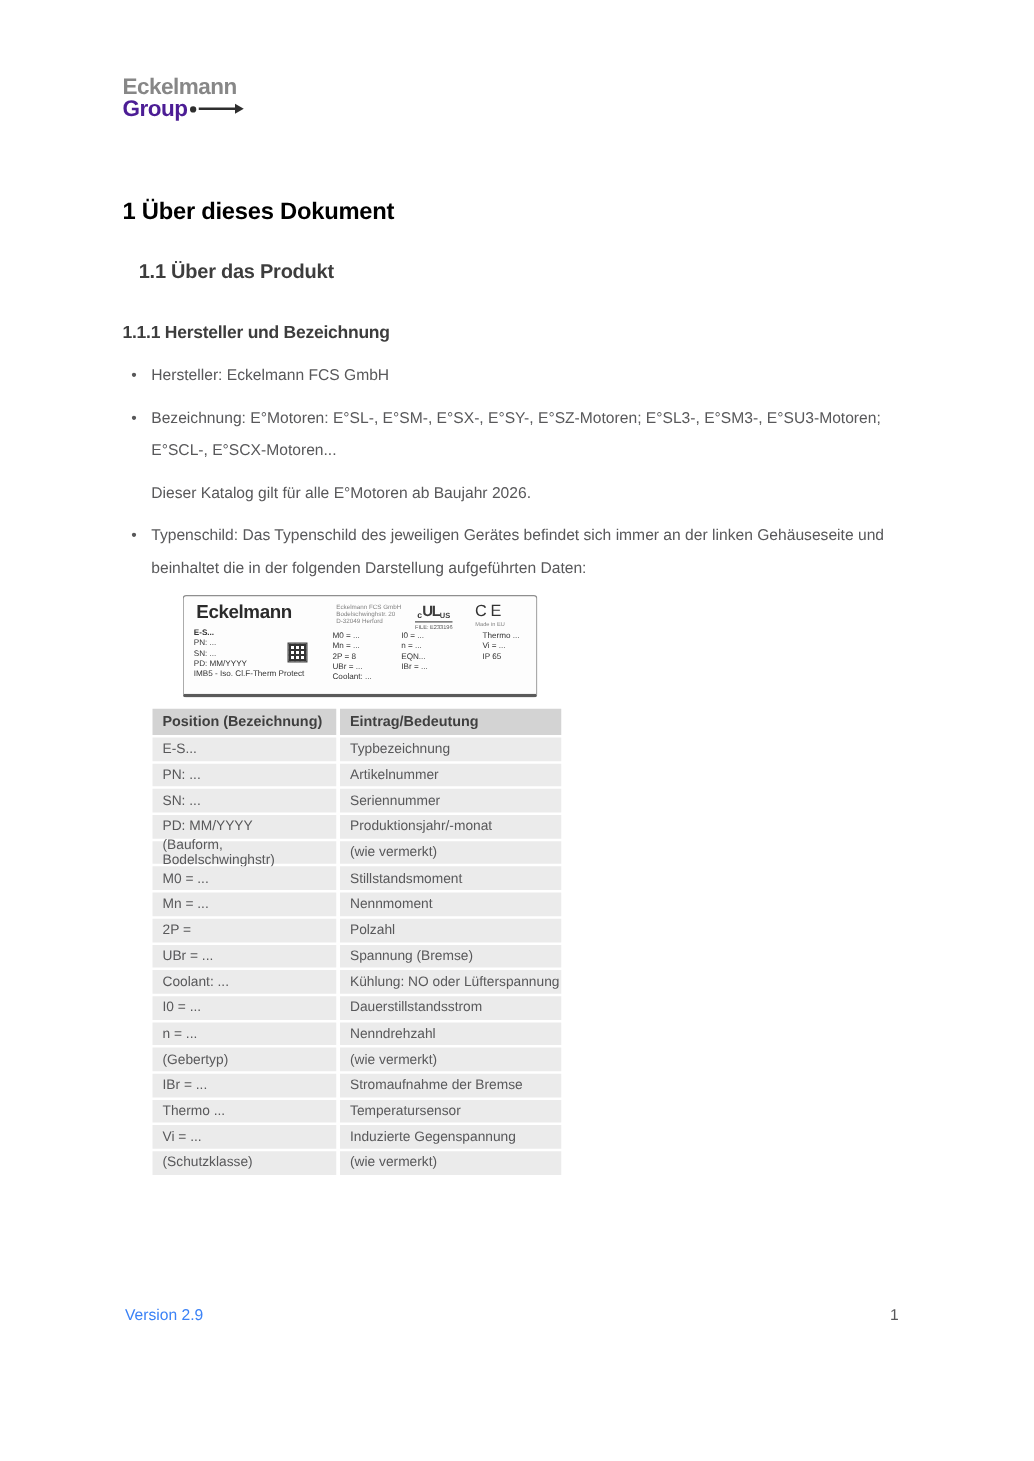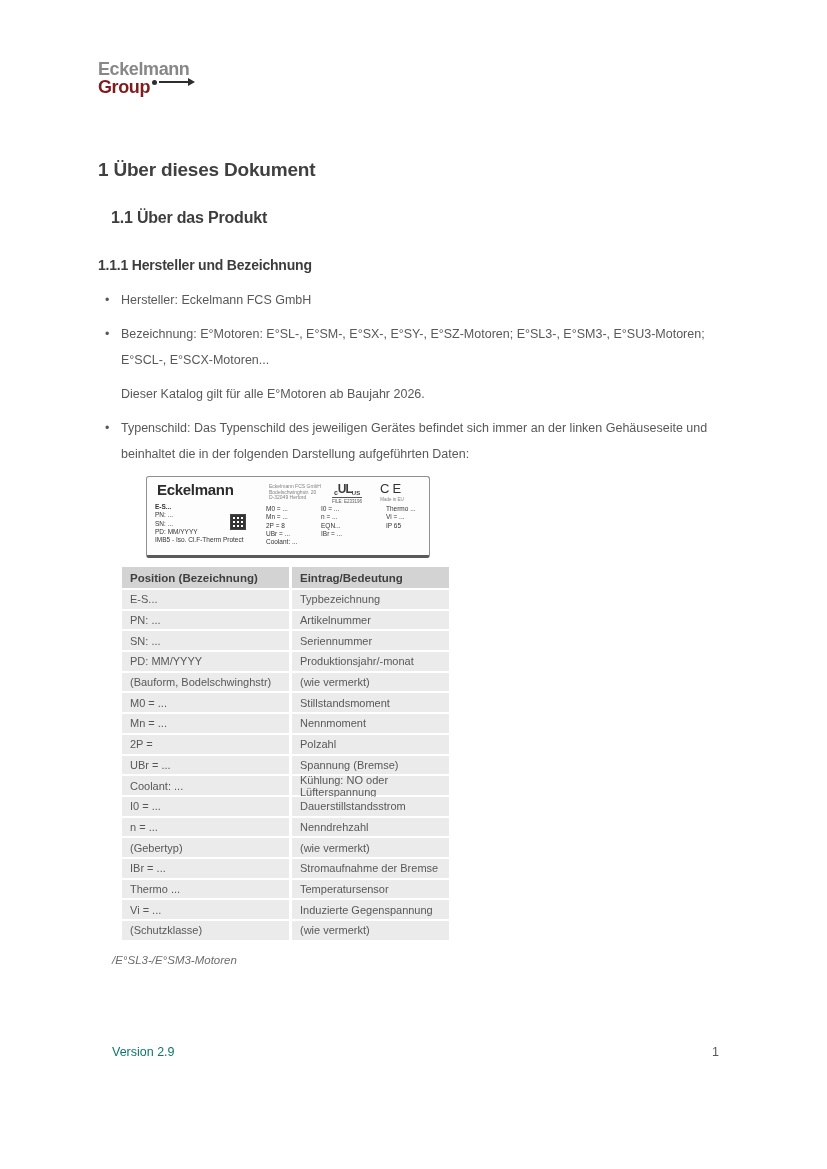--- a/index.html
+++ b/index.html
@@ -3,27 +3,27 @@
 <meta charset="utf-8">
 <style>
   html,body{margin:0;padding:0;background:#888;}
   .page{
     position:relative;width:827px;height:1169px;background:#ffffff;margin:0 auto;
     font-family:"Liberation Sans","DejaVu Sans",sans-serif;color:#58585a;overflow:hidden;padding-left:12px;
   }
   
   .logo{position:absolute;left:98px;top:60px;line-height:18px;}
   .logo-l1{font-size:18px;font-weight:bold;letter-spacing:-0.4px;color:#878787;}
-  .logo-l2{font-size:18px;font-weight:bold;letter-spacing:-0.4px;color:#7f1d1d;display:flex;align-items:flex-start;gap:2px;}
+  .logo-l2{font-size:18px;font-weight:bold;letter-spacing:-0.4px;color:#4c1d95;display:flex;align-items:center;gap:2px;}
   .arrow{display:inline-flex;align-items:center;}
   .arrow .dot{width:5px;height:5px;border-radius:50%;background:#2e2e2e;}
   .arrow .shaft{width:30px;height:2px;background:#2e2e2e;margin-left:2px;}
   .arrow .head{width:0;height:0;border-left:7px solid #2e2e2e;border-top:4px solid transparent;border-bottom:4px solid transparent;margin-left:-1px;}
   
-  .h1{position:absolute;left:98px;top:159px;font-size:19px;font-weight:bold;color:#404040;letter-spacing:-0.2px;}
+  .h1{position:absolute;left:98px;top:159px;font-size:19px;font-weight:bold;color:#000000;letter-spacing:-0.2px;}
   .h2{position:absolute;left:111px;top:209px;font-size:16px;font-weight:bold;color:#3d3d3d;letter-spacing:-0.2px;}
   .h3{position:absolute;left:98px;top:257px;font-size:14px;font-weight:bold;color:#3d3d3d;letter-spacing:-0.2px;}
   
   .bullets{position:absolute;left:98px;top:287px;width:638px;font-size:12.5px;line-height:26px;color:#58585a;}
   .bullet-item{display:flex;margin-bottom:8px;}
   .bullet-dot{width:23px;flex:0 0 23px;padding-left:7px;box-sizing:border-box;}
   .bullet-text{flex:1;}
   .bullet-sub{padding-left:23px;margin:0 0 8px 0;}
   
   .nameplate{position:absolute;left:146px;top:476px;width:284px;height:82px;box-sizing:border-box;
@@ -47,28 +47,28 @@
   .np-col4{left:239px;top:28px;}
   .np-qr{position:absolute;left:84px;top:38px;width:14px;height:14px;
     background:
       repeating-linear-gradient(0deg,#333 0 2px,transparent 2px 4px),
       repeating-linear-gradient(90deg,#333 0 2px,#fff 2px 4px);
     outline:1px solid #444;}
   
   .spec-table{position:absolute;left:122px;top:567px;width:327px;font-size:11px;color:#58585a;}
   .t-row{display:flex;margin-bottom:2px;}
   .t-cell{box-sizing:border-box;padding:0 0 0 8px;display:flex;align-items:center;height:18.7px;background:#ebebeb;}
-  .t-c1{width:167px;margin-right:3px;}
+  .t-c1{width:147px;margin-right:3px;}
   .t-c2{flex:1;}
   .t-head .t-cell{height:21px;background:#d3d3d3;font-weight:bold;color:#3f3f3f;font-size:11.5px;}
   
   .caption{position:absolute;left:112px;top:950px;font-size:11.5px;font-style:italic;color:#6e6e6e;line-height:21px;}
   .caption .c1{padding-left:14px;}
   
-  .footer-version{position:absolute;left:100px;top:1045px;font-size:12.5px;color:#0f766e;margin-left:12px;}
+  .footer-version{position:absolute;left:100px;top:1045px;font-size:12.5px;color:#3b82f6;}
   .footer-page{position:absolute;left:712px;top:1045px;font-size:12.5px;color:#58585a;}
   .watermark{position:absolute;left:0;right:0;top:1133px;text-align:center;
     font-family:"DejaVu Sans Mono",monospace;font-size:10.5px;line-height:12px;color:#4a4a4a;margin-top:48px;}
 </style>
 </head>
 <body>
 
 <div class="page">
 
   <div class="logo">
@@ -221,21 +221,20 @@
           <div class="t-cell t-c2">Induzierte Gegenspannung</div>
         </div>
         <div class="t-row">
           <div class="t-cell t-c1">(Schutzklasse)</div>
           <div class="t-cell t-c2">(wie vermerkt)</div>
         </div>
       </div>
   </div>
 
   <div class="caption">
-    <div class="c2">/E°SL3-/E°SM3-Motoren</div>
   </div>
 
   <div class="footer-version">Version 2.9</div>
   <div class="footer-page">1</div>
 
   <div class="watermark">
     <div>EEDP Ausgabe</div>
     <div>https://edp.eckelmann.de</div>
   </div>
 

